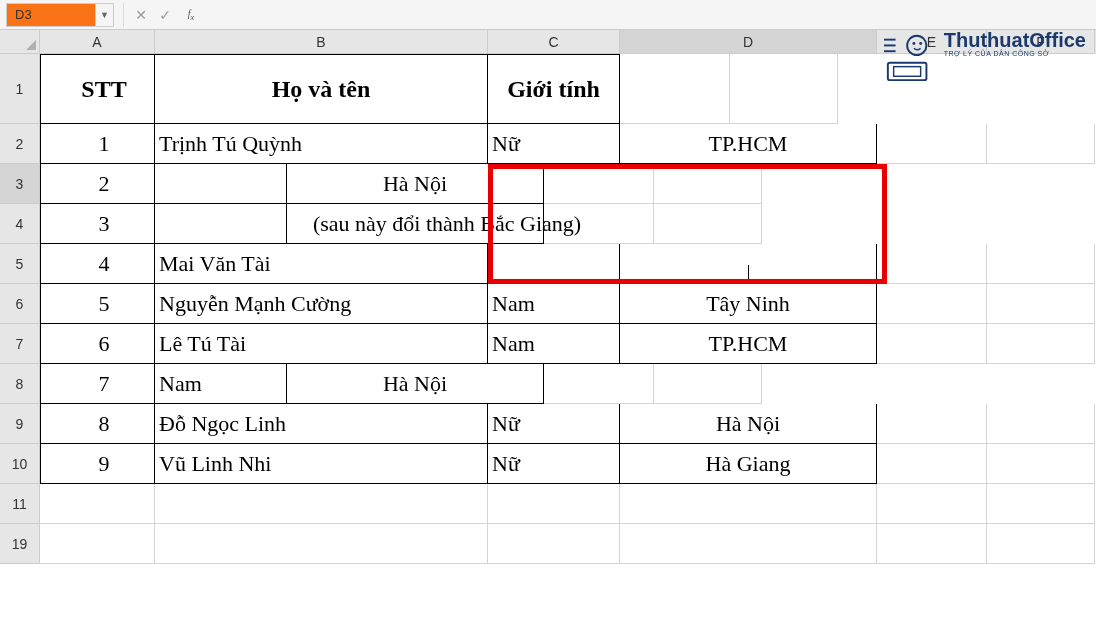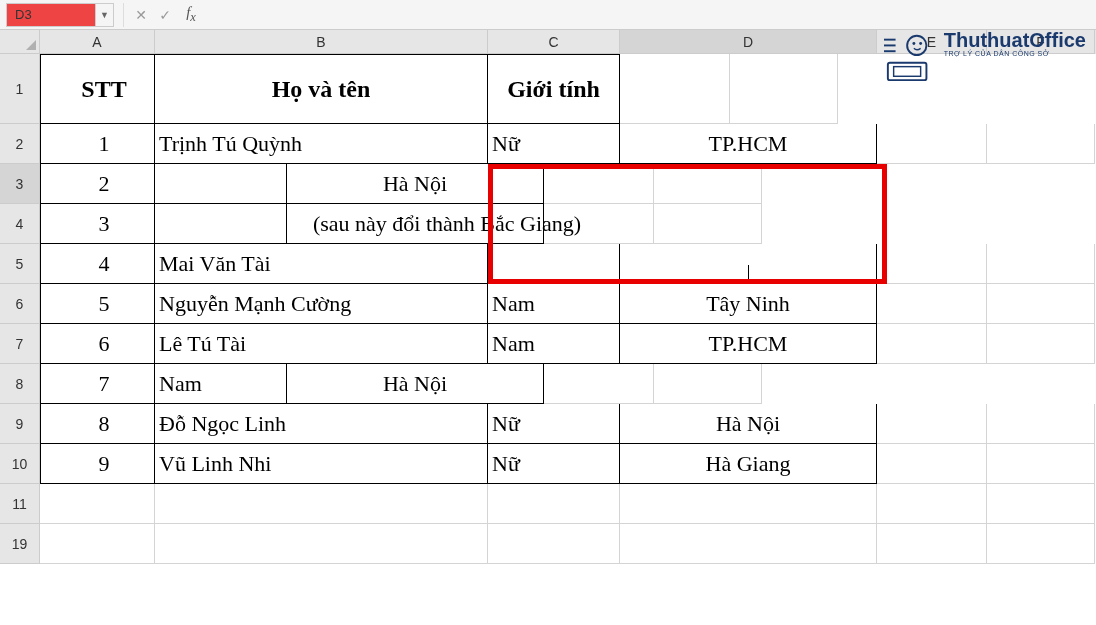--- a/index.html
+++ b/index.html
@@ -16,21 +16,21 @@
     align-items: center;
     height: 30px;
     border-bottom: 1px solid #ccc;
     background: #f5f5f5;
     font-family: 'Segoe UI', Arial, sans-serif;
     font-size: 13px;
   }
   .namebox {
     width: 90px;
     height: 24px;
-    background: #ef4444;
+    background: #f97316;
     border: 1px solid #ccc;
     margin-left: 6px;
     display: flex;
     align-items: center;
     padding-left: 8px;
     color: #333;
   }
   .namebox-drop {
     width: 18px;
     height: 24px;
@@ -55,21 +55,21 @@
     display: flex;
     align-items: center;
     justify-content: center;
     color: #999;
     font-size: 14px;
     cursor: pointer;
   }
   .fx-label {
     font-style: italic;
     font-family: 'Times New Roman', serif;
-    font-size: 15px;
+    font-size: 10px;
     color: #555;
     margin-left: 4px;
   }
   .formula-input {
     flex: 1;
     height: 24px;
     border: none;
     outline: none;
     background: transparent;
     padding-left: 8px;

